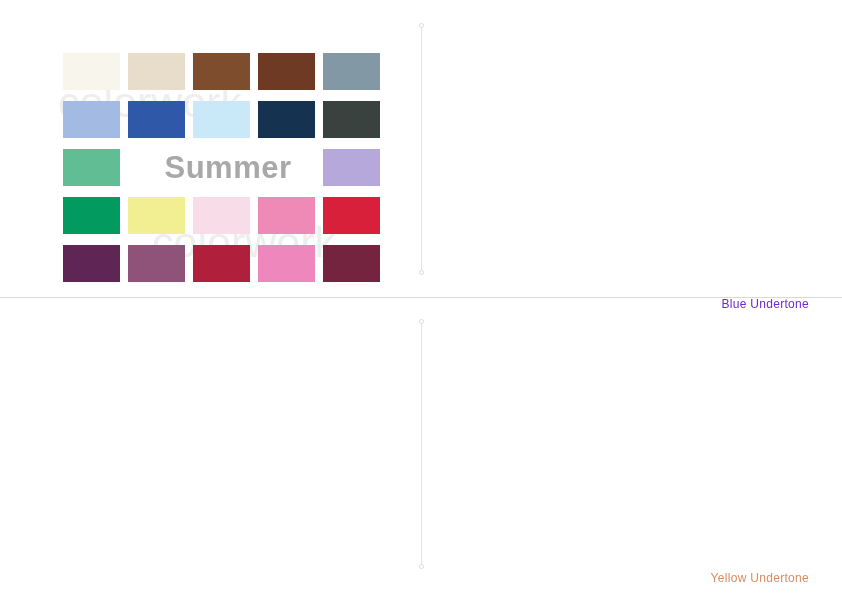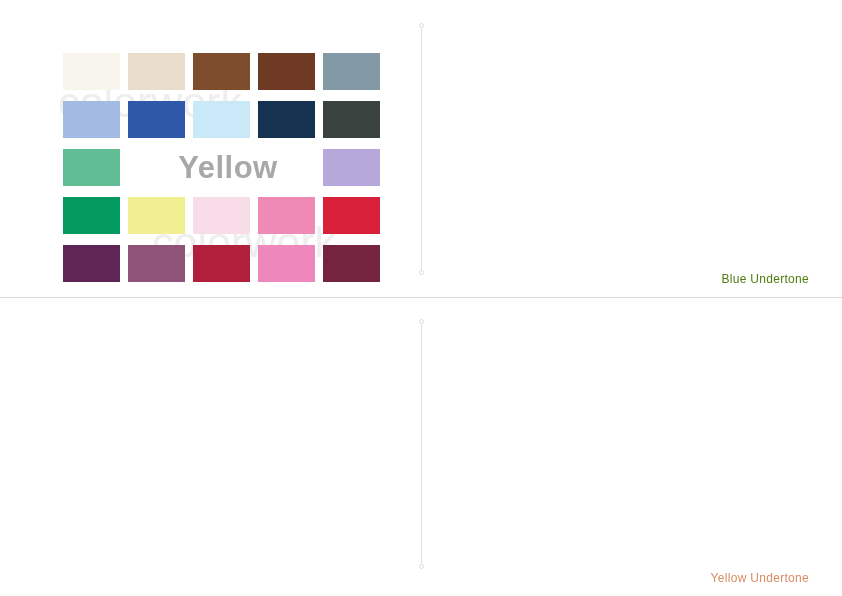--- a/index.html
+++ b/index.html
@@ -111,21 +111,21 @@
   .wm-s1 { left: 58px;  top: 78px; }
   .wm-s2 { left: 152px; top: 218px; }
 
   
   .undertone {
     position: absolute;
     font-size: 12px;
     letter-spacing: 0.3px;
     white-space: nowrap;
   }
-  .undertone.blue   { right: 33px; top: 272px; color: #4d7c0f; text-align: center; }
+  .undertone.blue   { right: 33px; top: 297px; color: #6d28d9; text-align: center; }
   .undertone.yellow { right: 33px; top: 571px; color: #d88c62; }
 </style>
 </head>
 <body>
 
 <div id="board">
 
   <div class="divider-h"></div>
   <div class="divider-v top"></div>
   <div class="divider-v bottom"></div>
@@ -157,21 +157,21 @@
         <div class="swatch" title="pale-lemon #f2ef93" style="background: rgb(242, 239, 147);"></div>
         <div class="swatch" title="blush-pink #f8dce8" style="background: rgb(248, 220, 232);"></div>
         <div class="swatch" title="rose-pink #ef8ab6" style="background: rgb(239, 138, 182);"></div>
         <div class="swatch" title="crimson-red #d9203b" style="background: rgb(217, 32, 59);"></div>
         <div class="swatch" title="deep-plum #5f2655" style="background: rgb(95, 38, 85);"></div>
         <div class="swatch" title="dusty-mauve #8f5379" style="background: rgb(143, 83, 121);"></div>
         <div class="swatch" title="raspberry-red #b0203c" style="background: rgb(176, 32, 60);"></div>
         <div class="swatch" title="bubblegum-pink #ee87bb" style="background: rgb(238, 135, 187);"></div>
         <div class="swatch" title="wine-burgundy #74243e" style="background: rgb(116, 36, 62);"></div>
       </div>
-    <div class="season-title">Yellow</div>
+    <div class="season-title">Summer</div>
   </div>
 
   <div class="quadrant q-winter">
     
     
     
     
   </div>
 
   <div class="quadrant q-spring">

